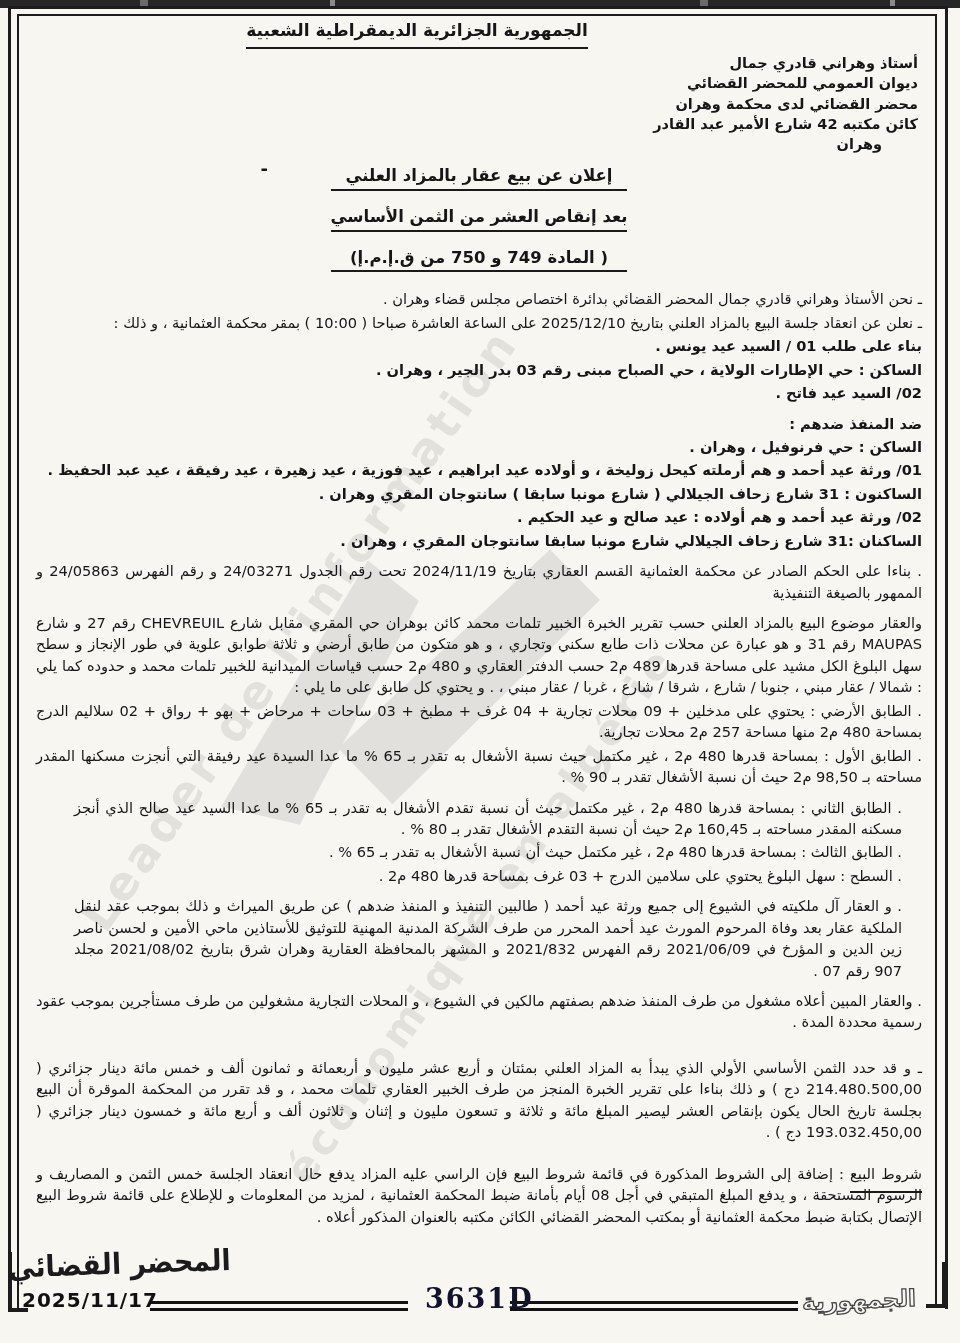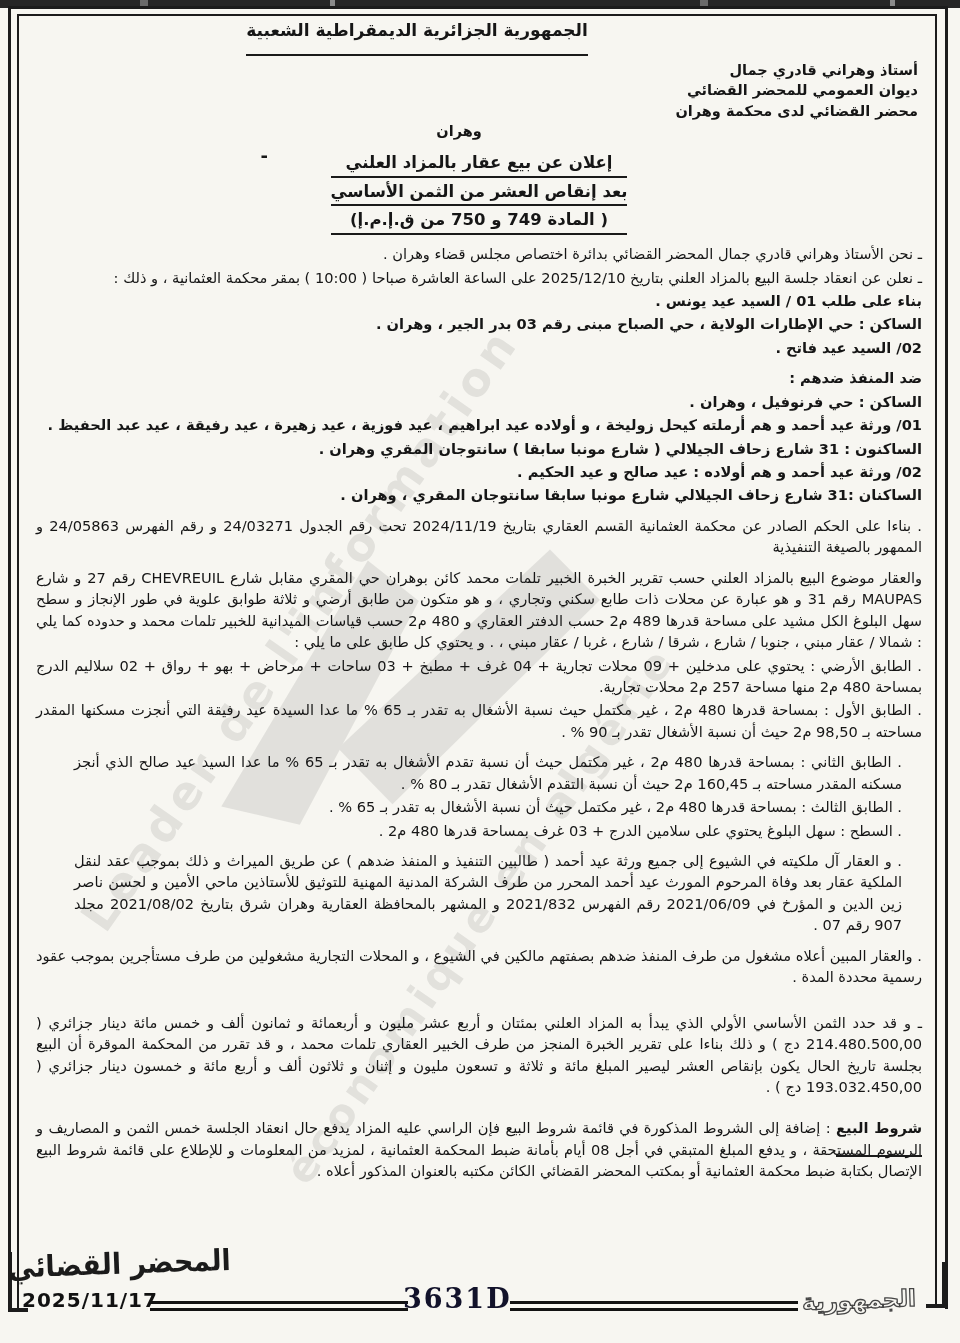--- a/index.html
+++ b/index.html
@@ -21,47 +21,47 @@
   
   .wm-text{position:absolute;white-space:nowrap;font-weight:bold;
     color:rgba(75,75,75,0.12);letter-spacing:5px;transform-origin:left top;z-index:0;}
   .wm1{left:70px;top:910px;font-size:46px;transform:rotate(-55deg);}
   .wm2{left:275px;top:1165px;font-size:42px;transform:rotate(-55deg);}
   .wm-swoosh{position:absolute;left:205px;top:505px;z-index:0;transform:rotate(6deg);opacity:0.12;}
 
   .content{position:absolute;left:36px;top:16px;width:886px;direction:rtl;z-index:1;}
 
   .republic{width:fit-content;margin:4px auto 4px;transform:translateX(-62px);
-    font-size:17px;font-weight:bold;border-bottom:2.5px solid #1a1a1a;padding-bottom:14px;}
+    font-size:17px;font-weight:bold;border-bottom:2.5px solid #1a1a1a;padding-bottom:7px;}
   .office{text-align:right;font-size:14.5px;font-weight:bold;line-height:1.4;margin:2px 4px 0 0;}
   .office div{margin:0;}
-  .office .indent{padding-left:0;padding-right:36px;text-align:center;}
+  .office .indent{padding-left:0;padding-right:36px;}
 
   .title-block{position:relative;width:fit-content;margin:12px auto 8px;text-align:center;
     font-size:16.5px;font-weight:bold;line-height:1.25;}
-  .title-block .tline{border-bottom:2.5px solid #1a1a1a;padding-bottom:2px;margin-bottom:4px;}
+  .title-block .tline{border-bottom:2.5px solid #1a1a1a;padding-bottom:2px;margin-bottom:16px;}
   .title-dash{position:absolute;left:-70px;top:-8px;font-size:18px;font-weight:bold;}
 
   .para{font-size:14.6px;line-height:1.47;margin:0 0 2px 0;text-align:justify;}
   .b{font-weight:bold;}
   .gap{margin-top:9px;}
   .gap-lg{margin-top:24px;}
   .pad{padding:0 20px 0 38px;}
   .terms{margin-top:20px;}
-  .terms-label{font-weight:bold;border-bottom:2px solid #1a1a1a;padding-bottom:19px;}
+  .terms-label{font-weight:normal;border-bottom:2px solid #1a1a1a;padding-bottom:9px;}
 
   
   .stamp{position:absolute;left:8px;top:1248px;z-index:2;font-size:27px;font-weight:bold;
     transform:rotate(-2deg) scaleY(1.08);color:#1b1b1b;direction:rtl;}
   .footer-date{position:absolute;left:22px;top:1288px;font-size:20px;font-weight:bold;
     letter-spacing:1px;color:#111;z-index:2;}
   .rule{position:absolute;height:4px;border-top:3.5px solid #121212;border-bottom:3px solid #121212;z-index:1;}
   .rule-left{left:150px;top:1301px;width:258px;}
   .rule-right{left:510px;top:1301px;width:288px;}
-  .footer-number{position:absolute;left:403px;top:1283px;font-family:"DejaVu Serif",serif;
+  .footer-number{position:absolute;left:425px;top:1283px;font-family:"DejaVu Serif",serif;
     font-size:27px;font-weight:bold;letter-spacing:2px;color:#12122a;z-index:2;}
   .corner-word{position:absolute;left:802px;top:1287px;font-size:23px;font-weight:bold;direction:rtl;
     color:#f7f6f1;-webkit-text-stroke:1.3px #454545;transform:rotate(-2deg);z-index:2;letter-spacing:1px;}
 </style>
 </head>
 <body>
 
 <div class="page">
 
   <div class="scan-top"></div>
@@ -78,20 +78,21 @@
   </svg>
 
   <div class="content">
 
     <div class="republic">الجمهورية الجزائرية الديمقراطية الشعبية</div>
 
     <div class="office">
       <div>أستاذ وهراني قادري جمال</div>
       <div>ديوان العمومي للمحضر القضائي</div>
       <div>محضر القضائي لدى محكمة وهران</div>
+      <div>كائن مكتبه 42 شارع الأمير عبد القادر</div>
       <div class="indent">وهران</div>
     </div>
 
     <div class="title-block">
       <span class="title-dash">-</span>
       <div class="tline">إعلان عن بيع عقار بالمزاد العلني</div>
       <div class="tline">بعد إنقاص العشر من الثمن الأساسي</div>
       <div class="tline">( المادة 749 و 750 من ق.إ.م.إ)</div>
     </div>
 

